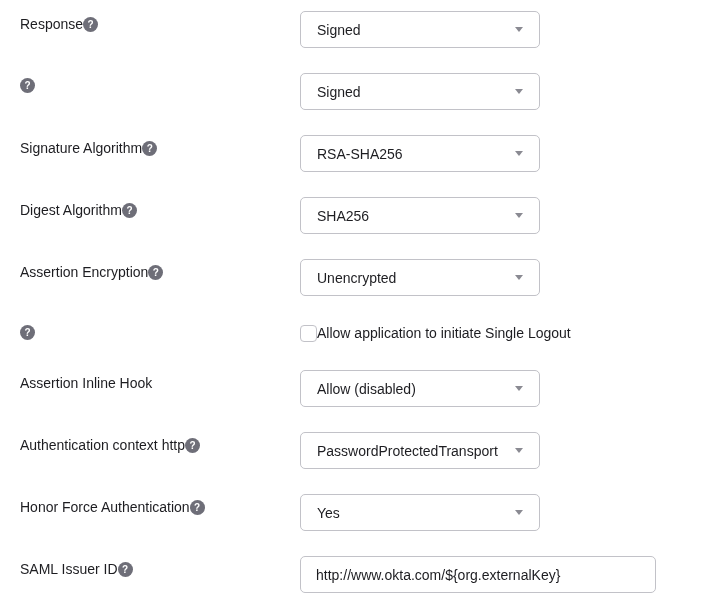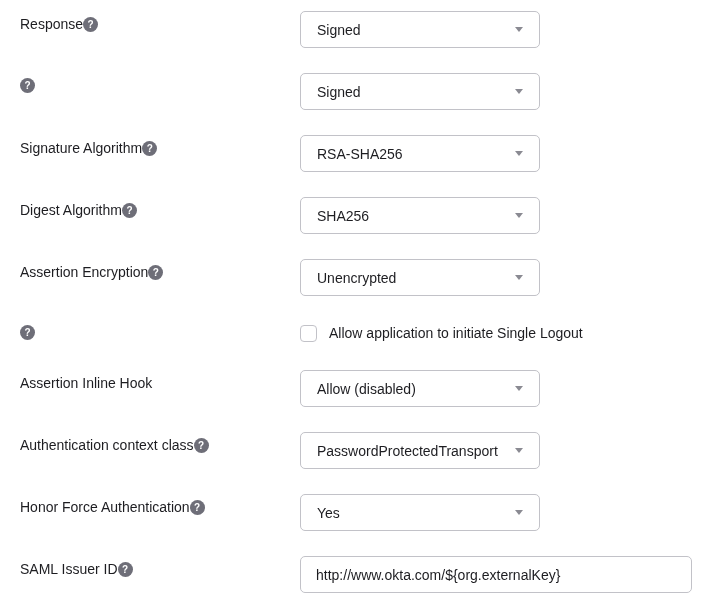--- a/index.html
+++ b/index.html
@@ -62,38 +62,37 @@
     border-left: 4px solid transparent;
     border-right: 4px solid transparent;
     border-top: 5px solid #8a8a92;
     margin-left: 8px;
     flex: 0 0 auto;
   }
   .checkbox-row-control {
     display: flex;
     align-items: center;
     height: 24px;
-    gap: 12px;
     text-align: center;
   }
   .checkbox {
     width: 17px; height: 17px;
     background: #ffffff;
     border: 1px solid #c2c2c8;
     border-radius: 4px;
     cursor: pointer;
     flex: 0 0 17px;
   }
   .checkbox-label {
     font-size: 14px;
     color: #1d1d21;
     cursor: pointer;
   }
   .text-input {
-    width: 392px; height: 37px;
+    width: 356px; height: 37px;
     background: #ffffff;
     border: 1px solid #c2c2c8;
     border-radius: 5px;
     padding: 0 15px;
     font-size: 14px;
     color: #1d1d21;
     font-family: "Liberation Sans", "DejaVu Sans", sans-serif;
     outline: none;
   }
 </style>
@@ -171,21 +170,21 @@
       <span>Assertion Inline Hook</span>
     </div>
     <div class="select">
       <span>Allow (disabled)</span>
       <span class="caret"></span>
     </div>
   </div>
 
   <div class="row">
     <div class="label-col">
-      <span>Authentication context class</span>
+      <span>Authentication context http</span>
       <span class="help-icon">?</span>
     </div>
     <div class="select">
       <span>PasswordProtectedTransport</span>
       <span class="caret"></span>
     </div>
   </div>
 
   <div class="row">
     <div class="label-col">

